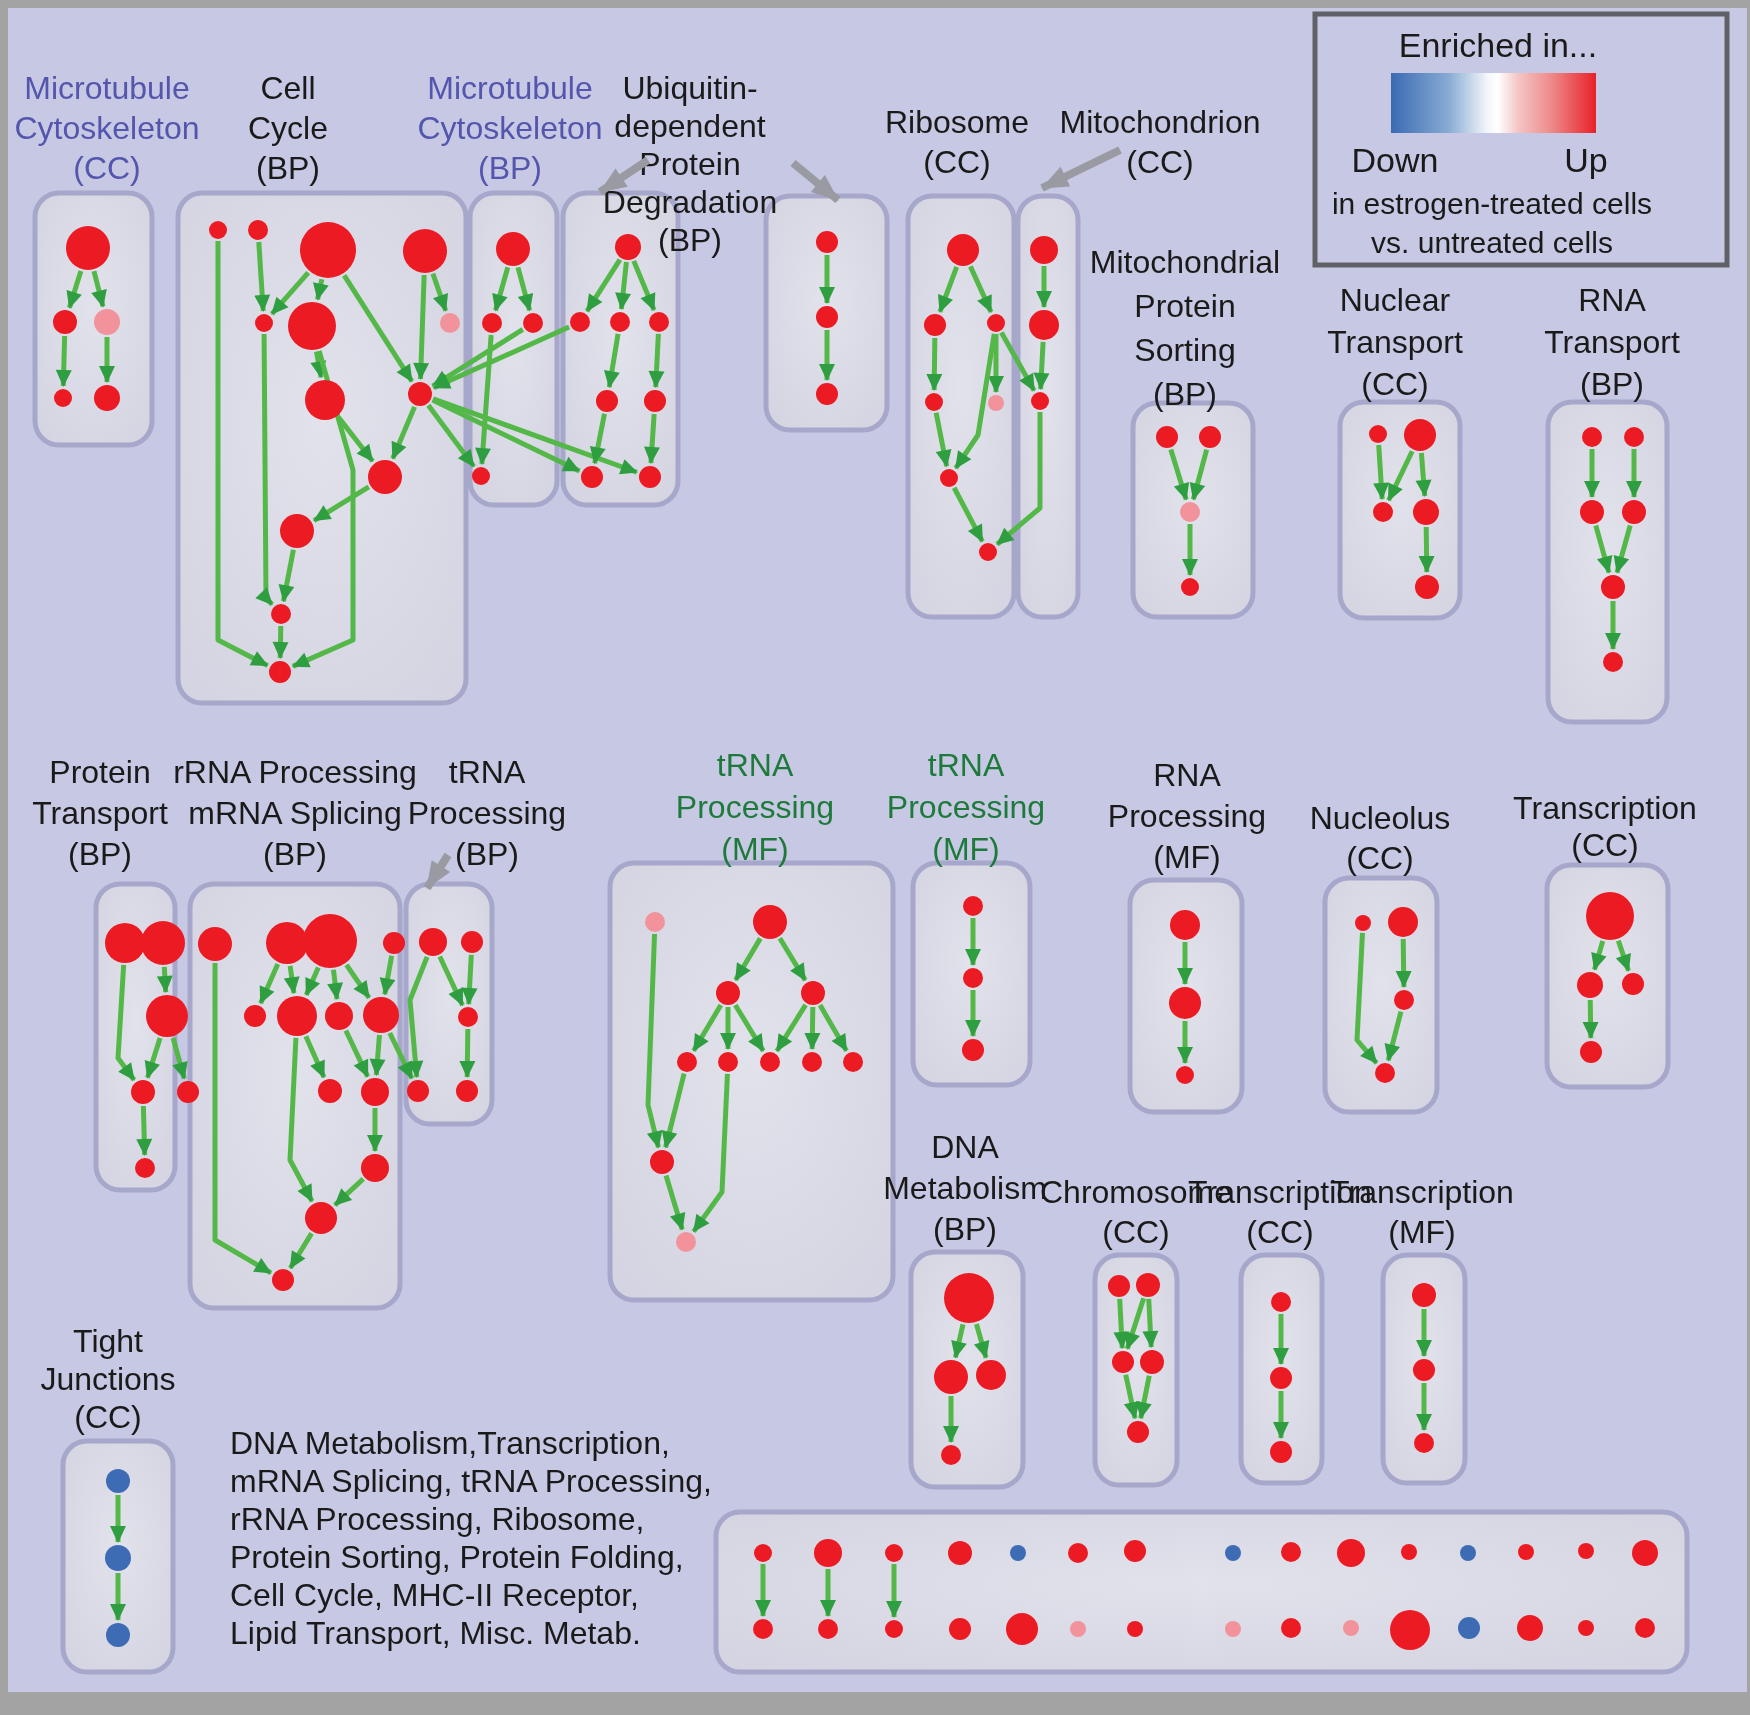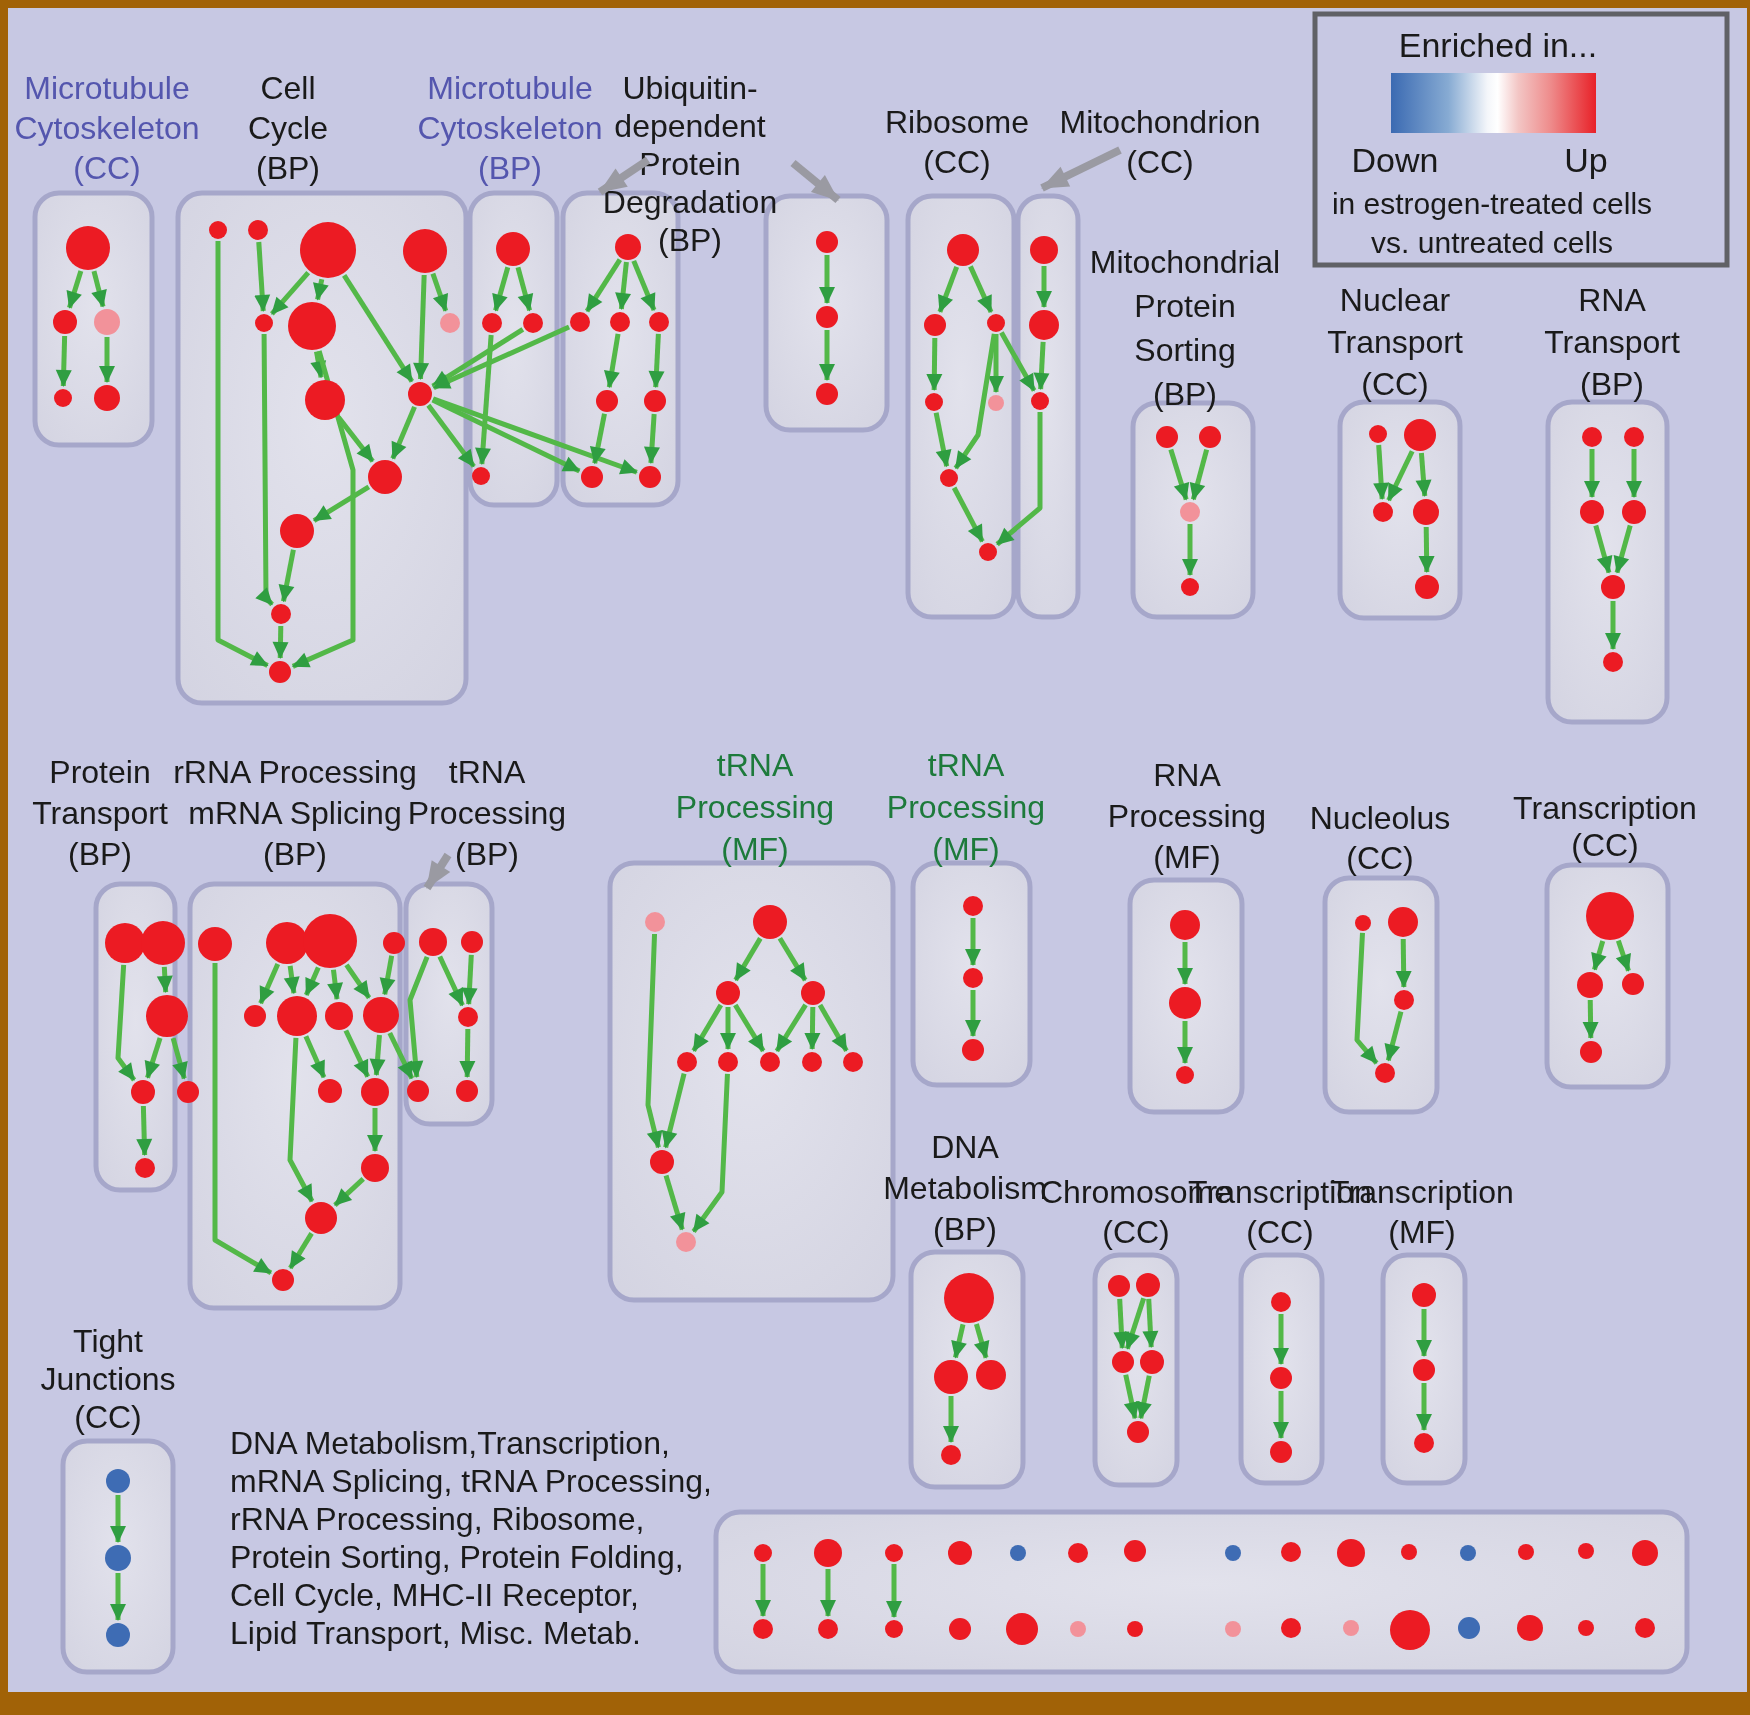--- a/index.html
+++ b/index.html
@@ -1,16 +1,16 @@
 <!DOCTYPE html>
 <html><head>
 <meta charset="utf-8">
 <style>
   html,body{margin:0;padding:0;background:#ffffff;}
-  #figure-wrap{position:relative;width:1750px;height:1715px;background:#a16207;font-family:"Liberation Sans",sans-serif;}
+  #figure-wrap{position:relative;width:1750px;height:1715px;background:#a3a3a3;font-family:"Liberation Sans",sans-serif;}
   svg{display:block;}
 </style>
 </head>
 <body>
 
 <div id="figure-wrap">
     <svg width="1750" height="1715" viewBox="0 0 1750 1715">
       <defs>
         <marker id="arrow-green" markerUnits="userSpaceOnUse" markerWidth="22" markerHeight="22" refX="18" refY="10" orient="auto">
           <path d="M2,2 L19,10 L2,18 Z" fill="#2f9e41"></path>

